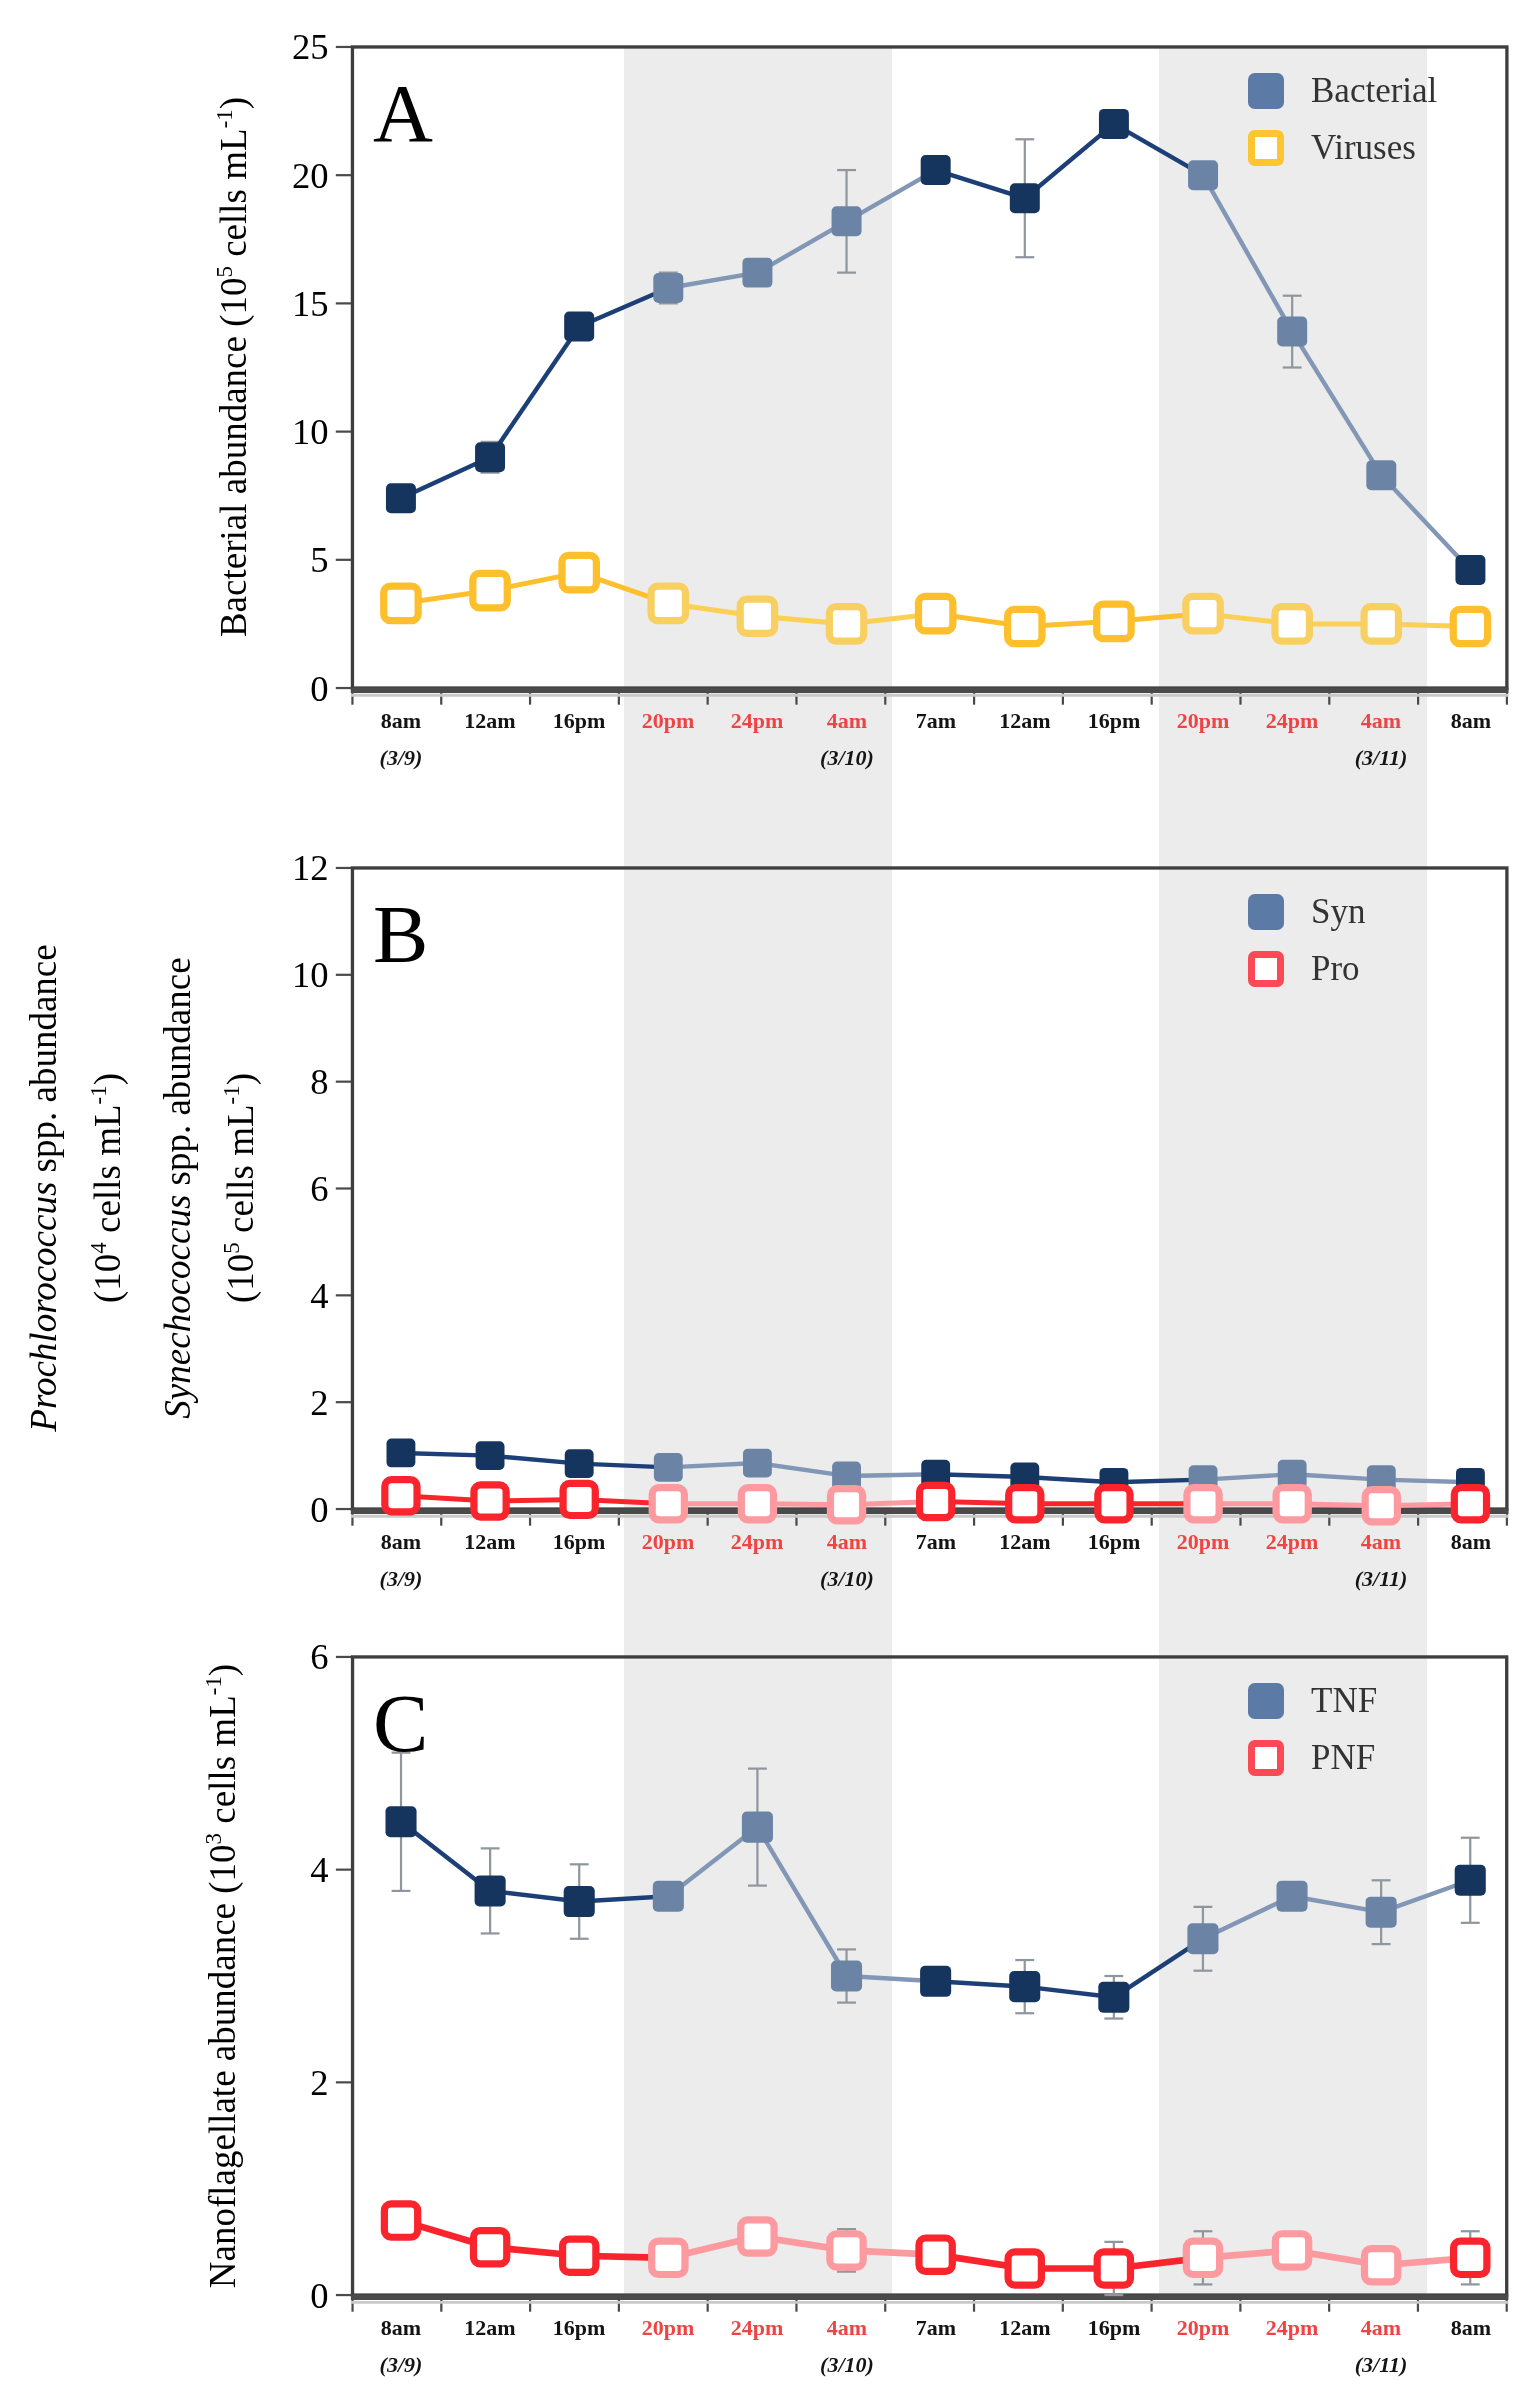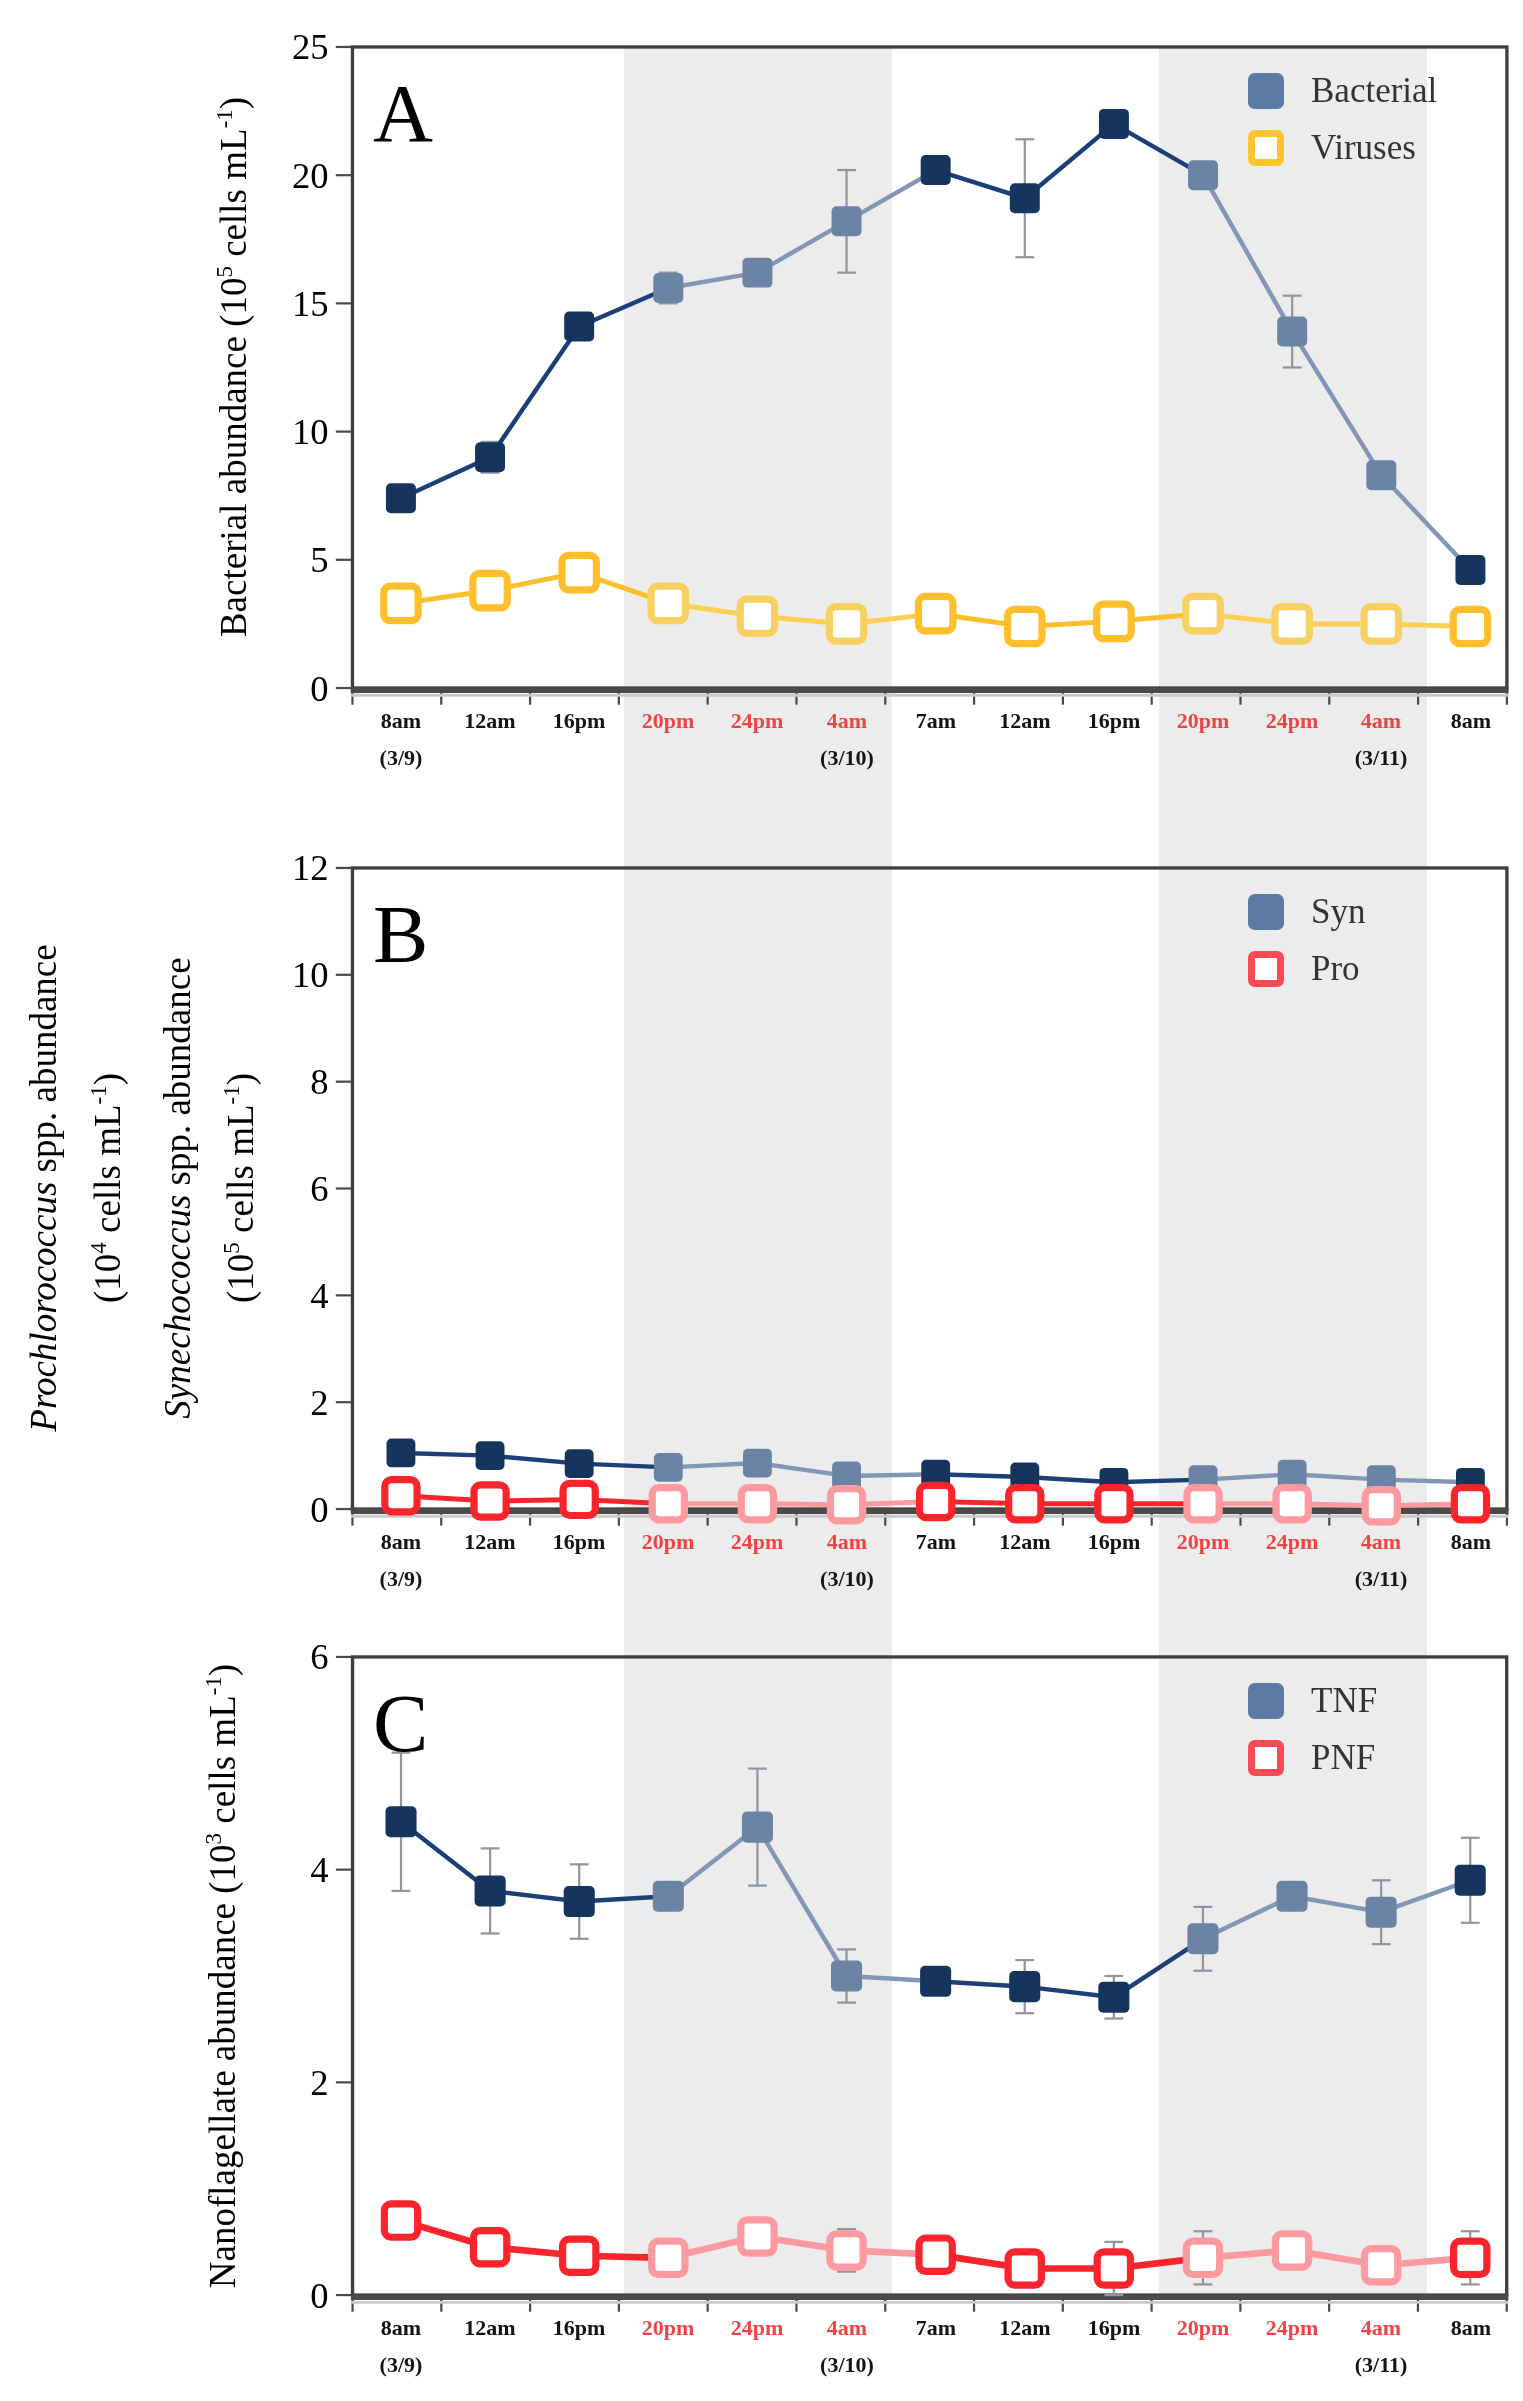--- a/index.html
+++ b/index.html
@@ -12,21 +12,21 @@
   .panel-letter{position:absolute;left:373px;font-size:83px;line-height:1;color:#000;z-index:2;}
   .vlabel{position:absolute;white-space:nowrap;font-size:37px;color:#000;transform:translate(-50%,-50%) rotate(-90deg);z-index:2;}
   .sup{font-size:0.62em;vertical-align:super;line-height:0;}
   .it{font-style:italic;}
   .legend{position:absolute;left:1248px;display:flex;flex-direction:column;gap:20px;z-index:2;}
   .legend-row{display:flex;align-items:center;gap:27px;height:37px;}
   .swatch{width:36px;height:36px;border-radius:6.7px;display:inline-block;box-sizing:border-box;flex:0 0 auto;}
   .legend-label{font-size:35px;color:#333;}
   .xlabels{position:absolute;left:0;width:1523px;z-index:2;}
   .xcell{position:absolute;width:122px;text-align:center;font-size:22px;font-weight:bold;color:#141414;line-height:1.1;}
-  .xcell .date{margin-top:13.3px;color:#141414;}
+  .xcell .date{margin-top:13.3px;color:#141414;font-style:italic;}
   .xcell.night .time{color:#ef4444;}
 </style>
 </head>
 <body>
 
 <div id="figure">
 
   <div class="night-band" id="band1"></div>
   <div class="night-band" id="band2"></div>
 

